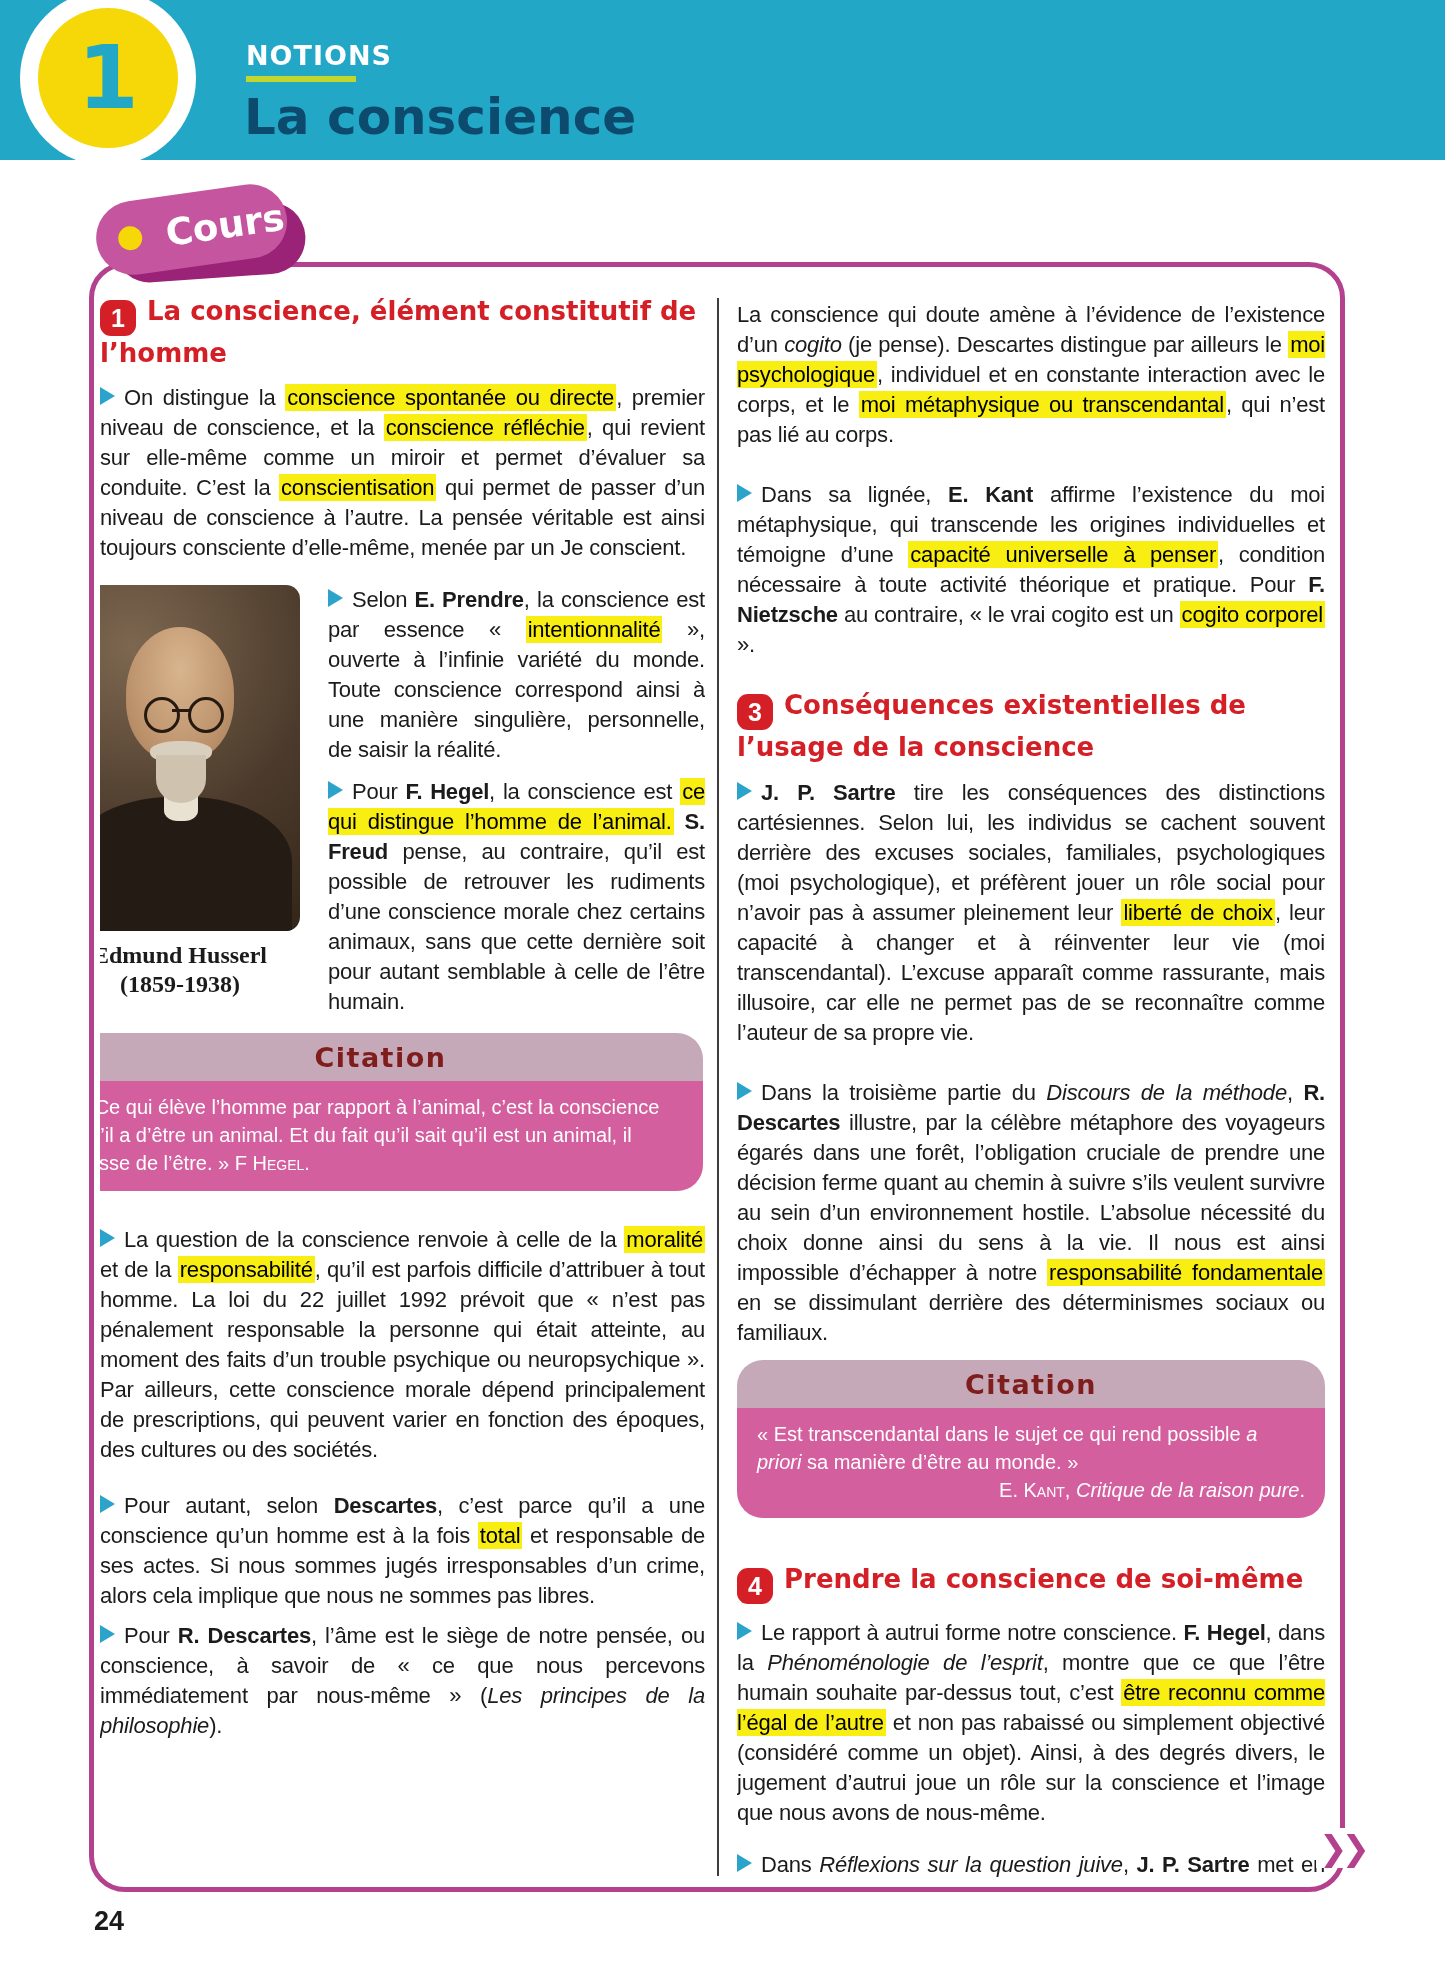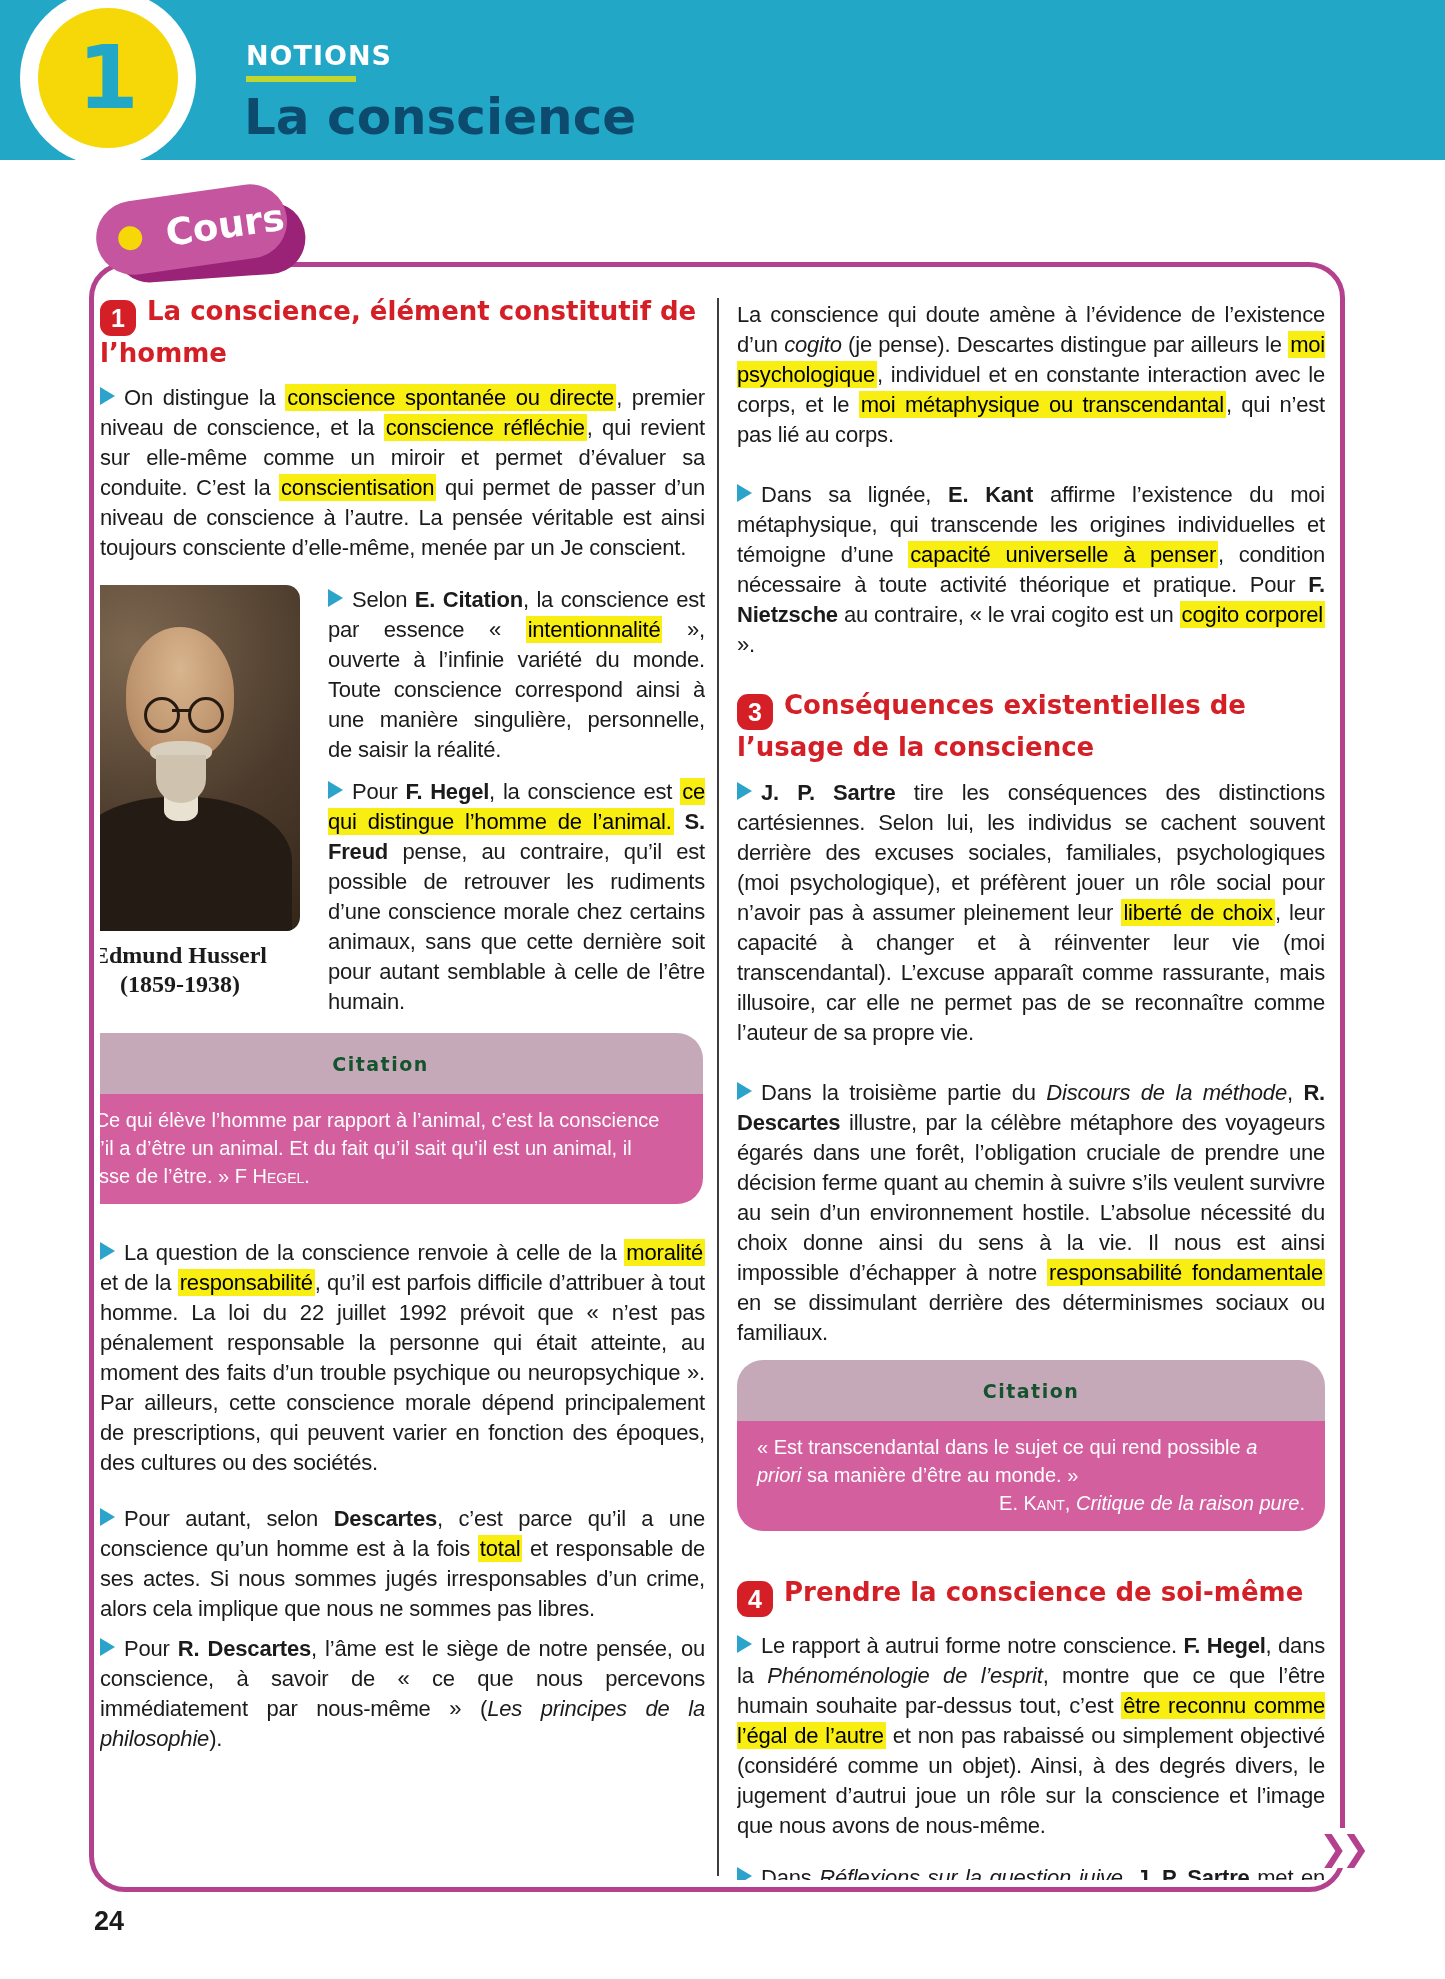--- a/index.html
+++ b/index.html
@@ -63,22 +63,22 @@
   .ph-mustache{position:absolute;left:90px;top:156px;width:62px;height:22px;background:#d9cfbf;border-radius:45%;}
   .ph-beard{position:absolute;left:96px;top:170px;width:50px;height:48px;background:#cfc2ae;border-radius:0 0 50% 50%;}
   .ph-shoulders{position:absolute;left:8px;top:212px;width:224px;height:140px;background:#241c14;border-radius:46% 46% 0 0;}
   .ph-collar{position:absolute;left:104px;top:210px;width:34px;height:26px;background:#e9e2d2;border-radius:0 0 40% 40%;}
   .figcap{text-align:center;font-family:"Liberation Serif",serif;font-weight:bold;font-size:24px;
         line-height:29px;margin-top:10px;}
   .fig-text{width:377px;}
 
   
   .citation{border-radius:26px;overflow:hidden;}
-  .cit-head{height:61px;background:#c6a9b8;color:#14532d;display:flex;align-items:center;justify-content:center;
-        font-family:"DejaVu Sans",sans-serif;font-weight:bold;font-size:19px;letter-spacing:1.5px;}
+  .cit-head{height:48px;background:#c6a9b8;color:#7f1d1d;display:flex;align-items:center;justify-content:center;
+        font-family:"DejaVu Sans",sans-serif;font-weight:bold;font-size:27px;letter-spacing:1.5px;}
   .cit-body{background:#d45f9f;color:#fff;font-size:20px;line-height:28px;padding:12px 20px 14px;text-align:left;}
   .cit1{margin-left:-42px;width:645px;}
   .cit2{width:588px;}
   .cit-attr{text-align:right;}
 
   
   .next-arrows{position:absolute;left:1316px;top:1828px;z-index:5;background:#fff;padding:0 3px;
         color:#b4418e;font-weight:bold;font-size:34px;letter-spacing:-6px;font-family:"DejaVu Sans",sans-serif;}
   .page-num{position:absolute;left:94px;top:1906px;font-size:27px;font-weight:bold;}
 </style>
@@ -127,21 +127,21 @@
           <div class="ph-collar"></div>
           <div class="ph-mustache"></div>
           <div class="ph-beard"></div>
         </div>
         <div class="figcap">
           <div>Edmund Husserl</div>
           <div>(1859-1938)</div>
         </div>
       </div>
       <div class="fig-text">
-        <p class="para"><span class="tri"></span><span>Selon <b>E. Citation</b>, la conscience est par essence « <mark>intentionnalité</mark> », ouverte à l’infinie variété du monde. Toute conscience correspond ainsi à une manière singulière, personnelle, de saisir la réalité.</span></p>
+        <p class="para"><span class="tri"></span><span>Selon <b>E. Prendre</b>, la conscience est par essence « <mark>intentionnalité</mark> », ouverte à l’infinie variété du monde. Toute conscience correspond ainsi à une manière singulière, personnelle, de saisir la réalité.</span></p>
         <p class="para" style="margin-top:12px;"><span class="tri"></span><span>Pour <b>F. Hegel</b>, la conscience est <mark>ce qui distingue l’homme de l’animal.</mark> <b>S. Freud</b> pense, au contraire, qu’il est possible de retrouver les rudiments d’une conscience morale chez certains animaux, sans que cette dernière soit pour autant semblable à celle de l’être humain.</span></p>
       </div>
     </div>
 
     <div class="citation cit1" style="margin-top:16px;">
       <div class="cit-head">Citation</div>
       <div class="cit-body">« Ce qui élève l’homme par rapport à l’animal, c’est la conscience qu’il a d’être un animal. Et du fait qu’il sait qu’il est un animal, il cesse de l’être. » F <span class="sc">Hegel</span>.</div>
     </div>
 
     <p class="para" style="margin-top:34px;"><span class="tri"></span><span>La question de la conscience renvoie à celle de la <mark>moralité</mark> et de la <mark>responsabilité</mark>, qu’il est parfois difficile d’attribuer à tout homme. La loi du 22 juillet 1992 prévoit que « n’est pas pénalement responsable la personne qui était atteinte, au moment des faits d’un trouble psychique ou neuropsychique ». Par ailleurs, cette conscience morale dépend principalement de prescriptions, qui peuvent varier en fonction des époques, des cultures ou des sociétés.</span></p>

